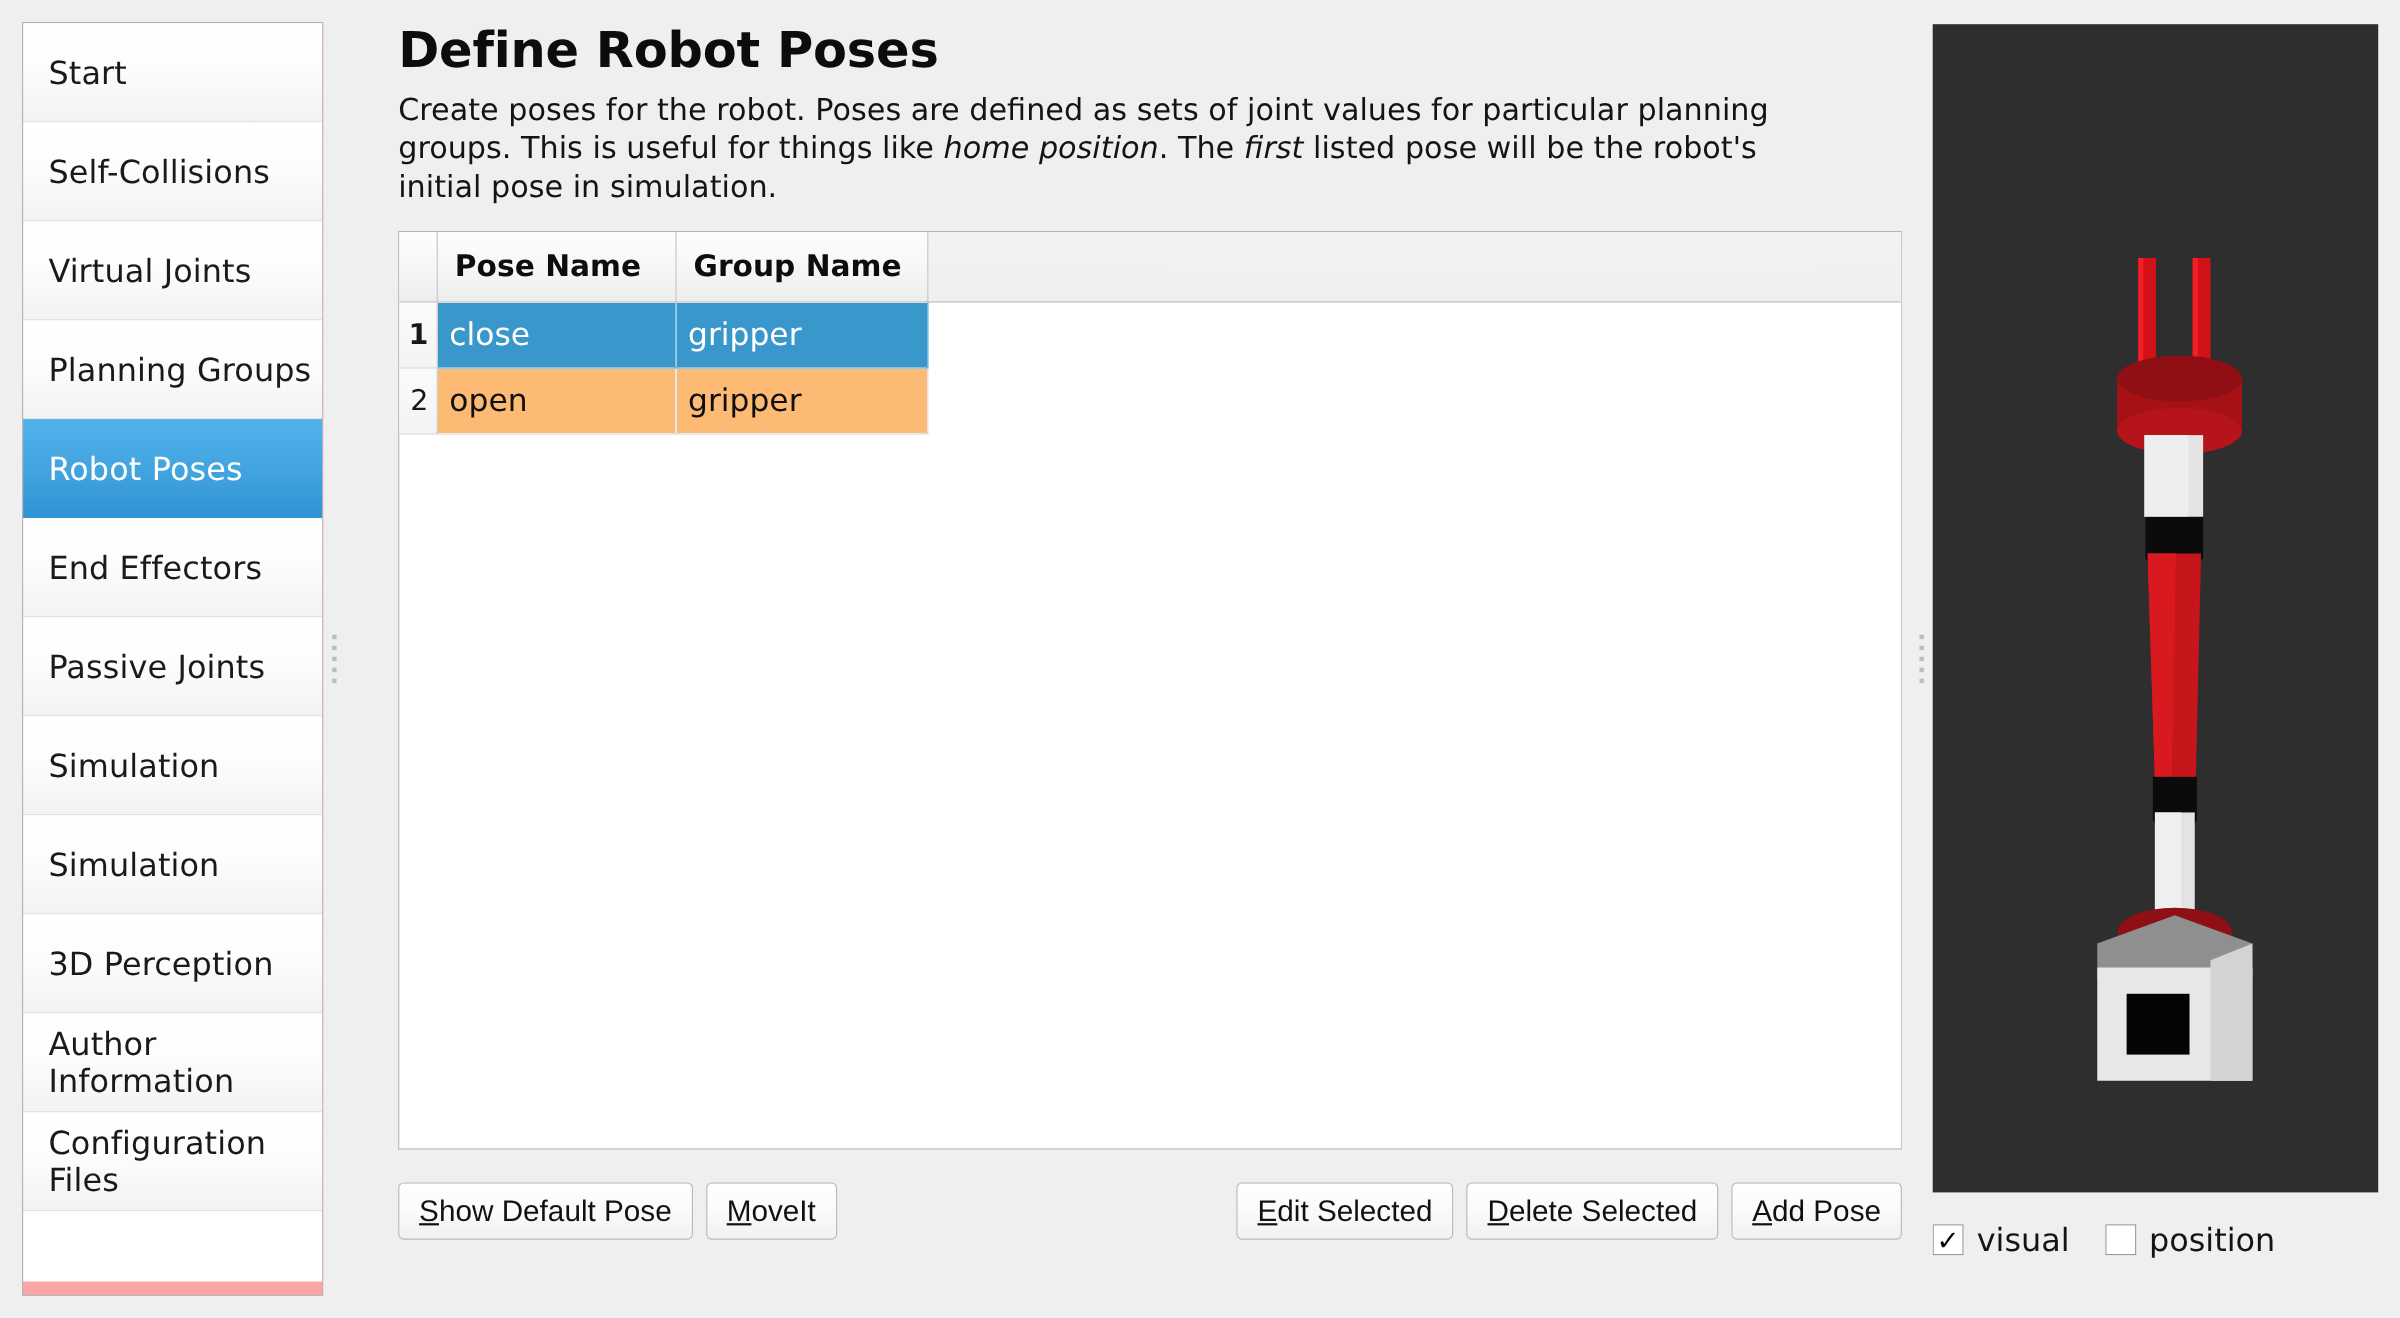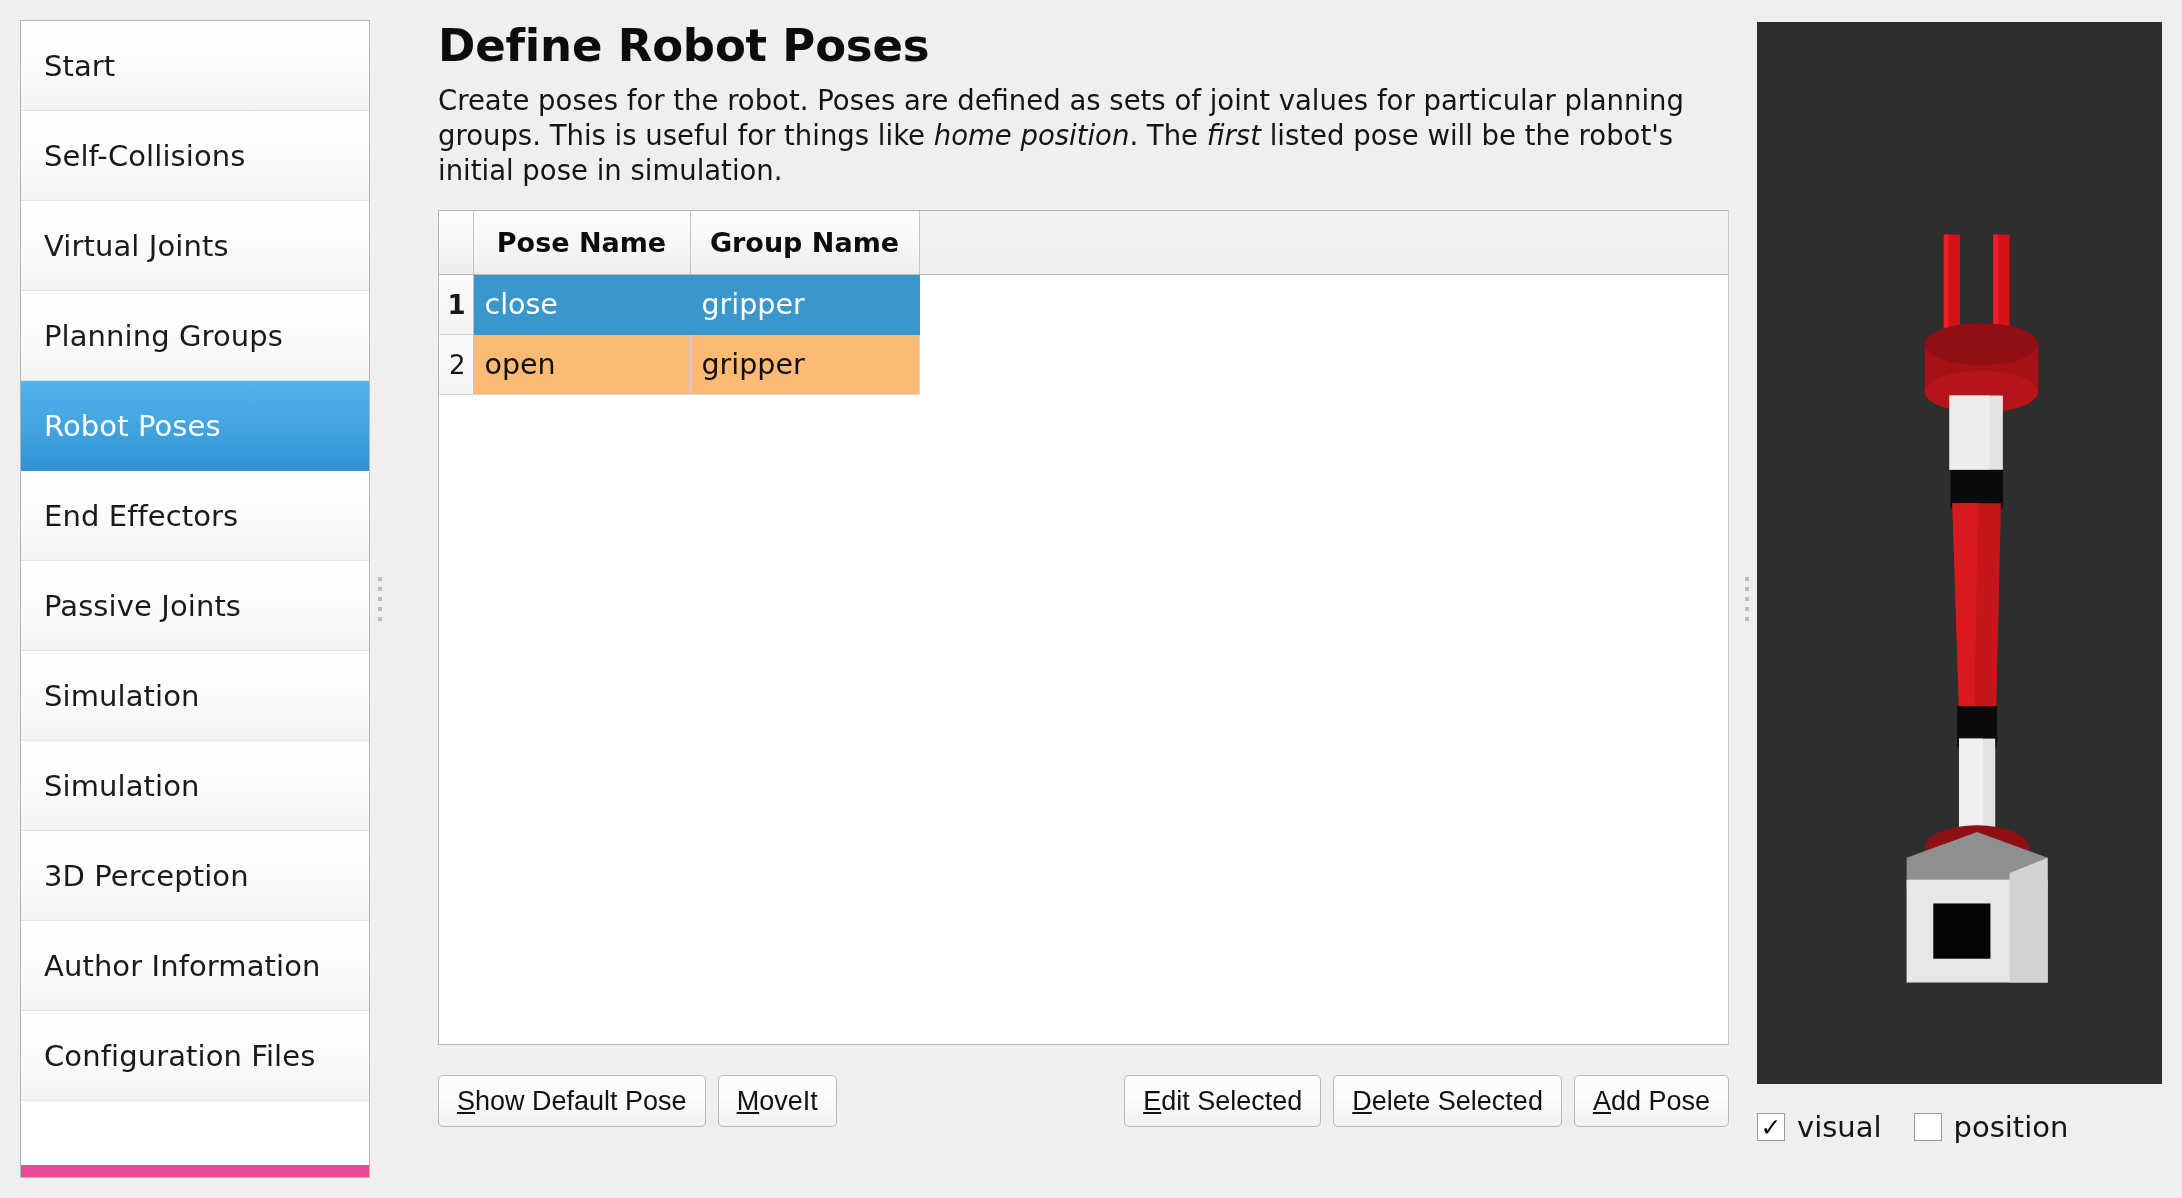--- a/index.html
+++ b/index.html
@@ -15,23 +15,23 @@
     position: absolute;
     left: 0; top: 0;
     width: 2182px; height: 1198px;
     background: #efefef;
     display: flex;
     flex-direction: row;
   }
 
   
   .sidebar-wrap {
-    width: 350px;
+    width: 274px;
     margin: 20px 0 20px 20px;
-    background: #ec4899;
+    background: #fca5a5;
     border: 1px solid #b4b4b4;
     overflow: hidden;
     flex: 0 0 auto;
   }
   .nav-list { display: flex; flex-direction: column; }
   .nav-item {
     height: 90px;
     display: flex;
     align-items: center;
     padding-left: 23px;
@@ -117,21 +117,21 @@
     font-size: 28px;
   }
   table.poses thead th {
     background: linear-gradient(to bottom, #fdfdfd 0%, #f7f7f7 48%, #ededed 100%);
     border-right: 1px solid #c4c4c4;
     border-bottom: 1px solid #b9b9b9;
     height: 58px;
     font-size: 27px;
     font-weight: bold;
     color: #0d0d0d;
-    text-align: center;
+    text-align: left;
     padding: 16px;
   }
   table.poses thead th.corner {
     width: 34px;
     border-right: 1px solid #c4c4c4;
   }
   table.poses thead th.col-pose { width: 217px; }
   table.poses thead th.col-group { width: 229px; }
   table.poses thead th.filler {
     border-right: none;

